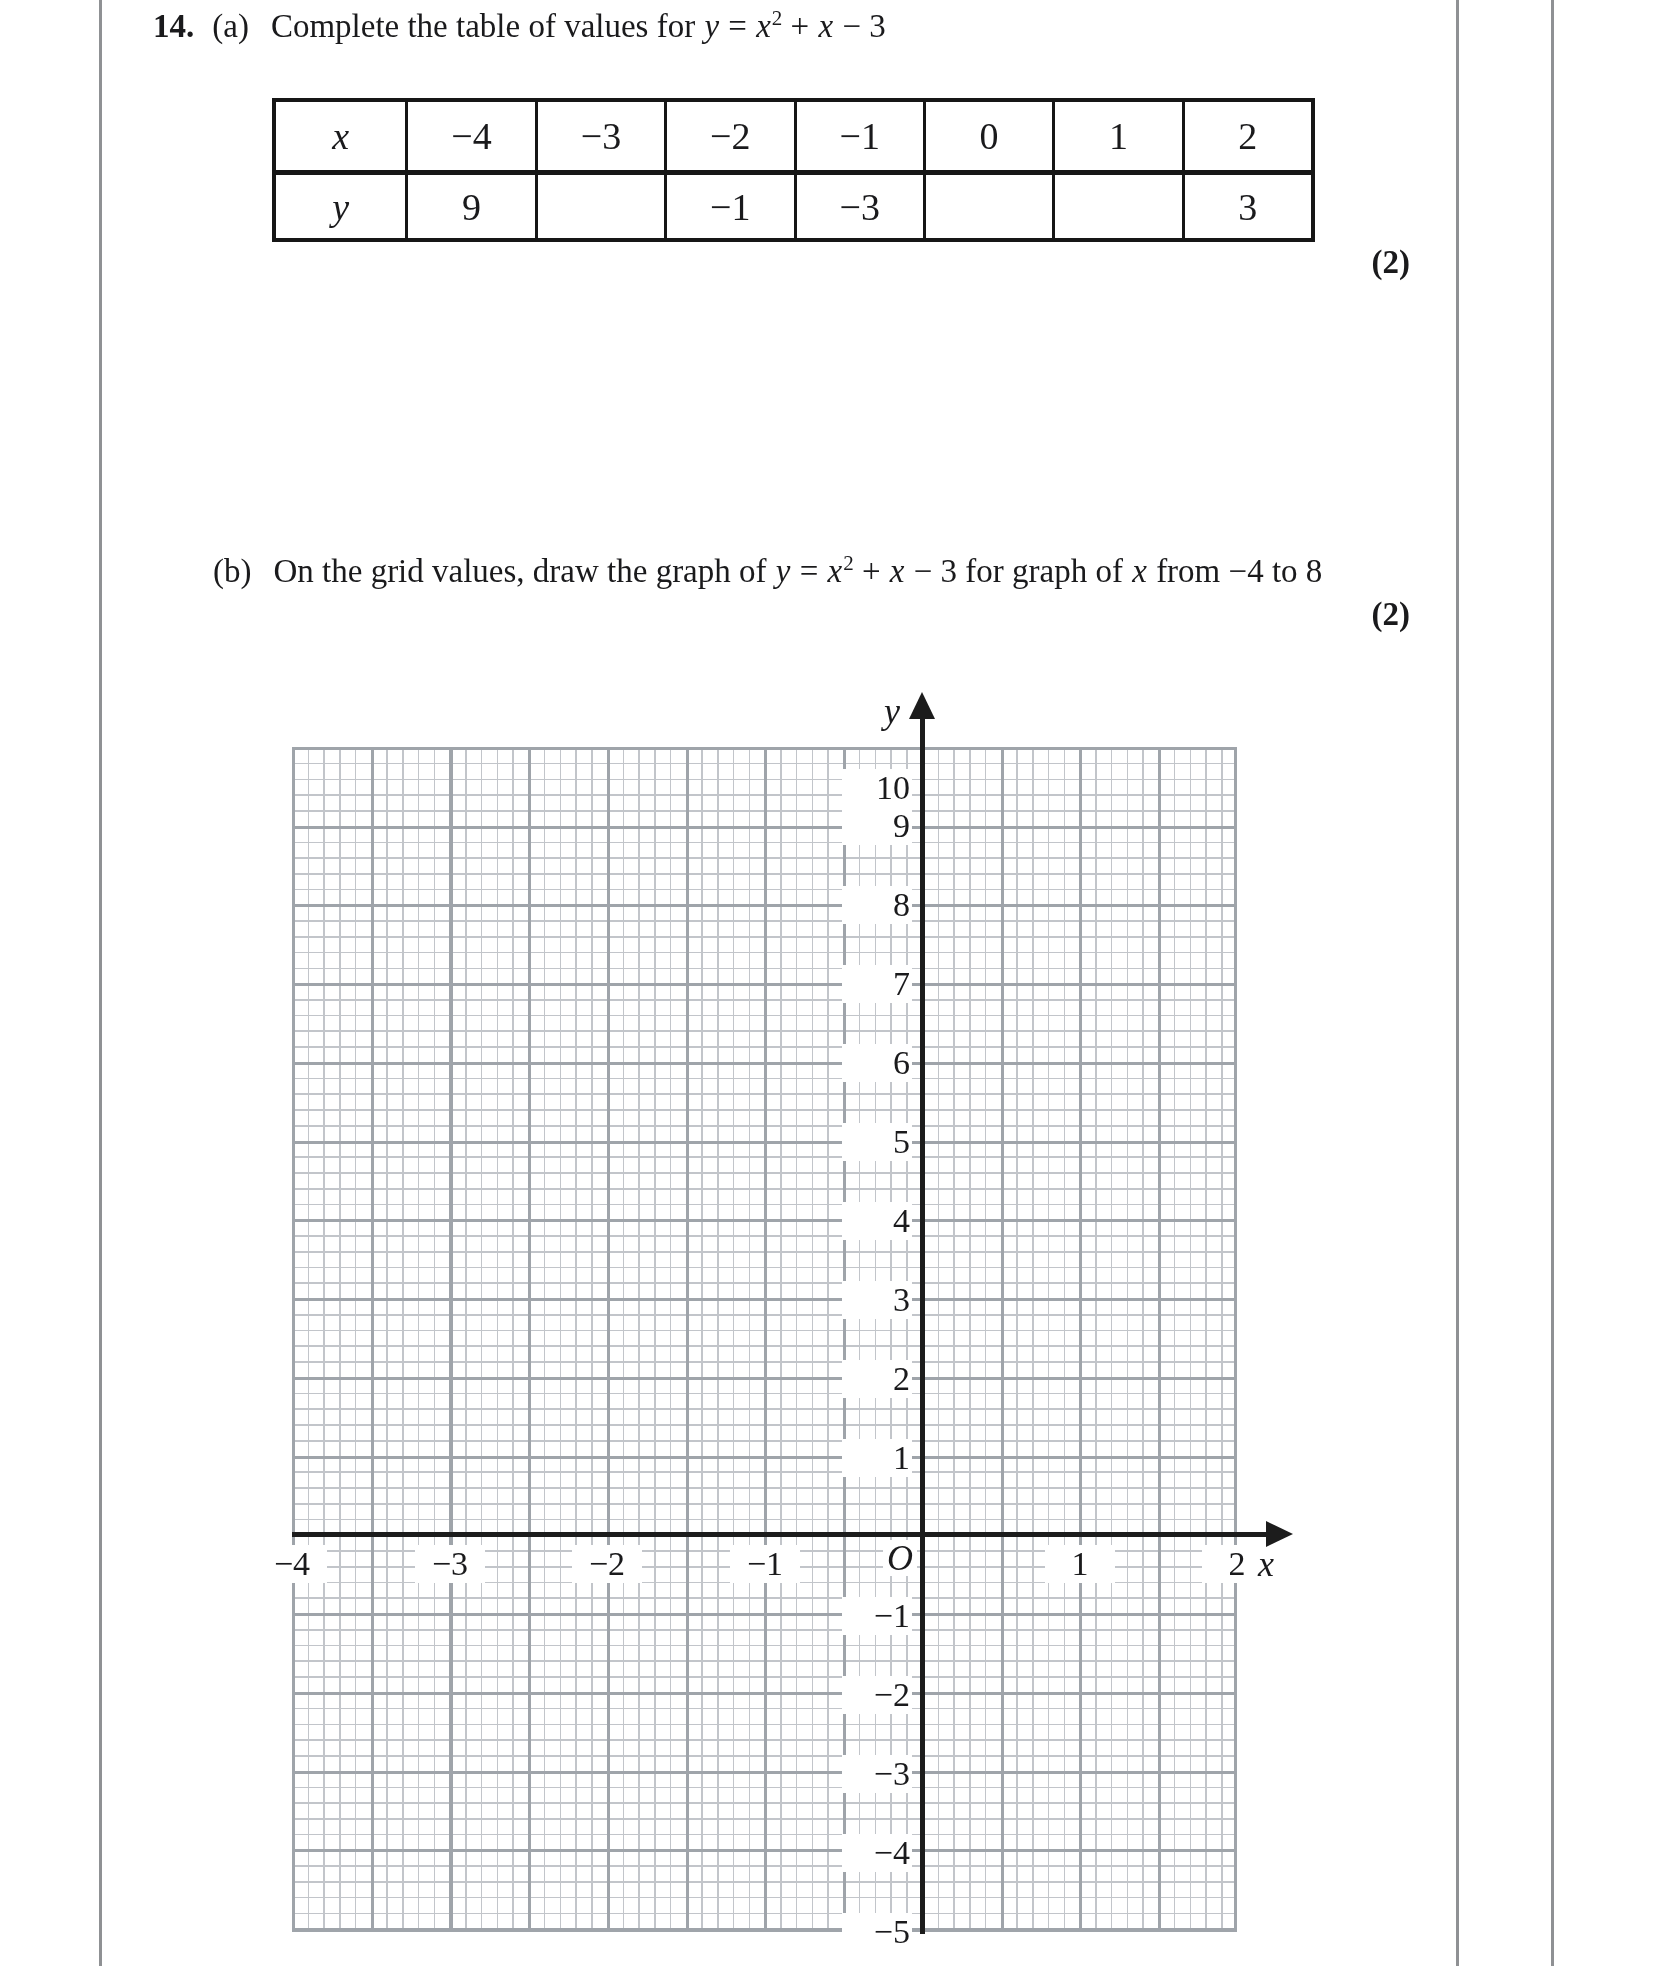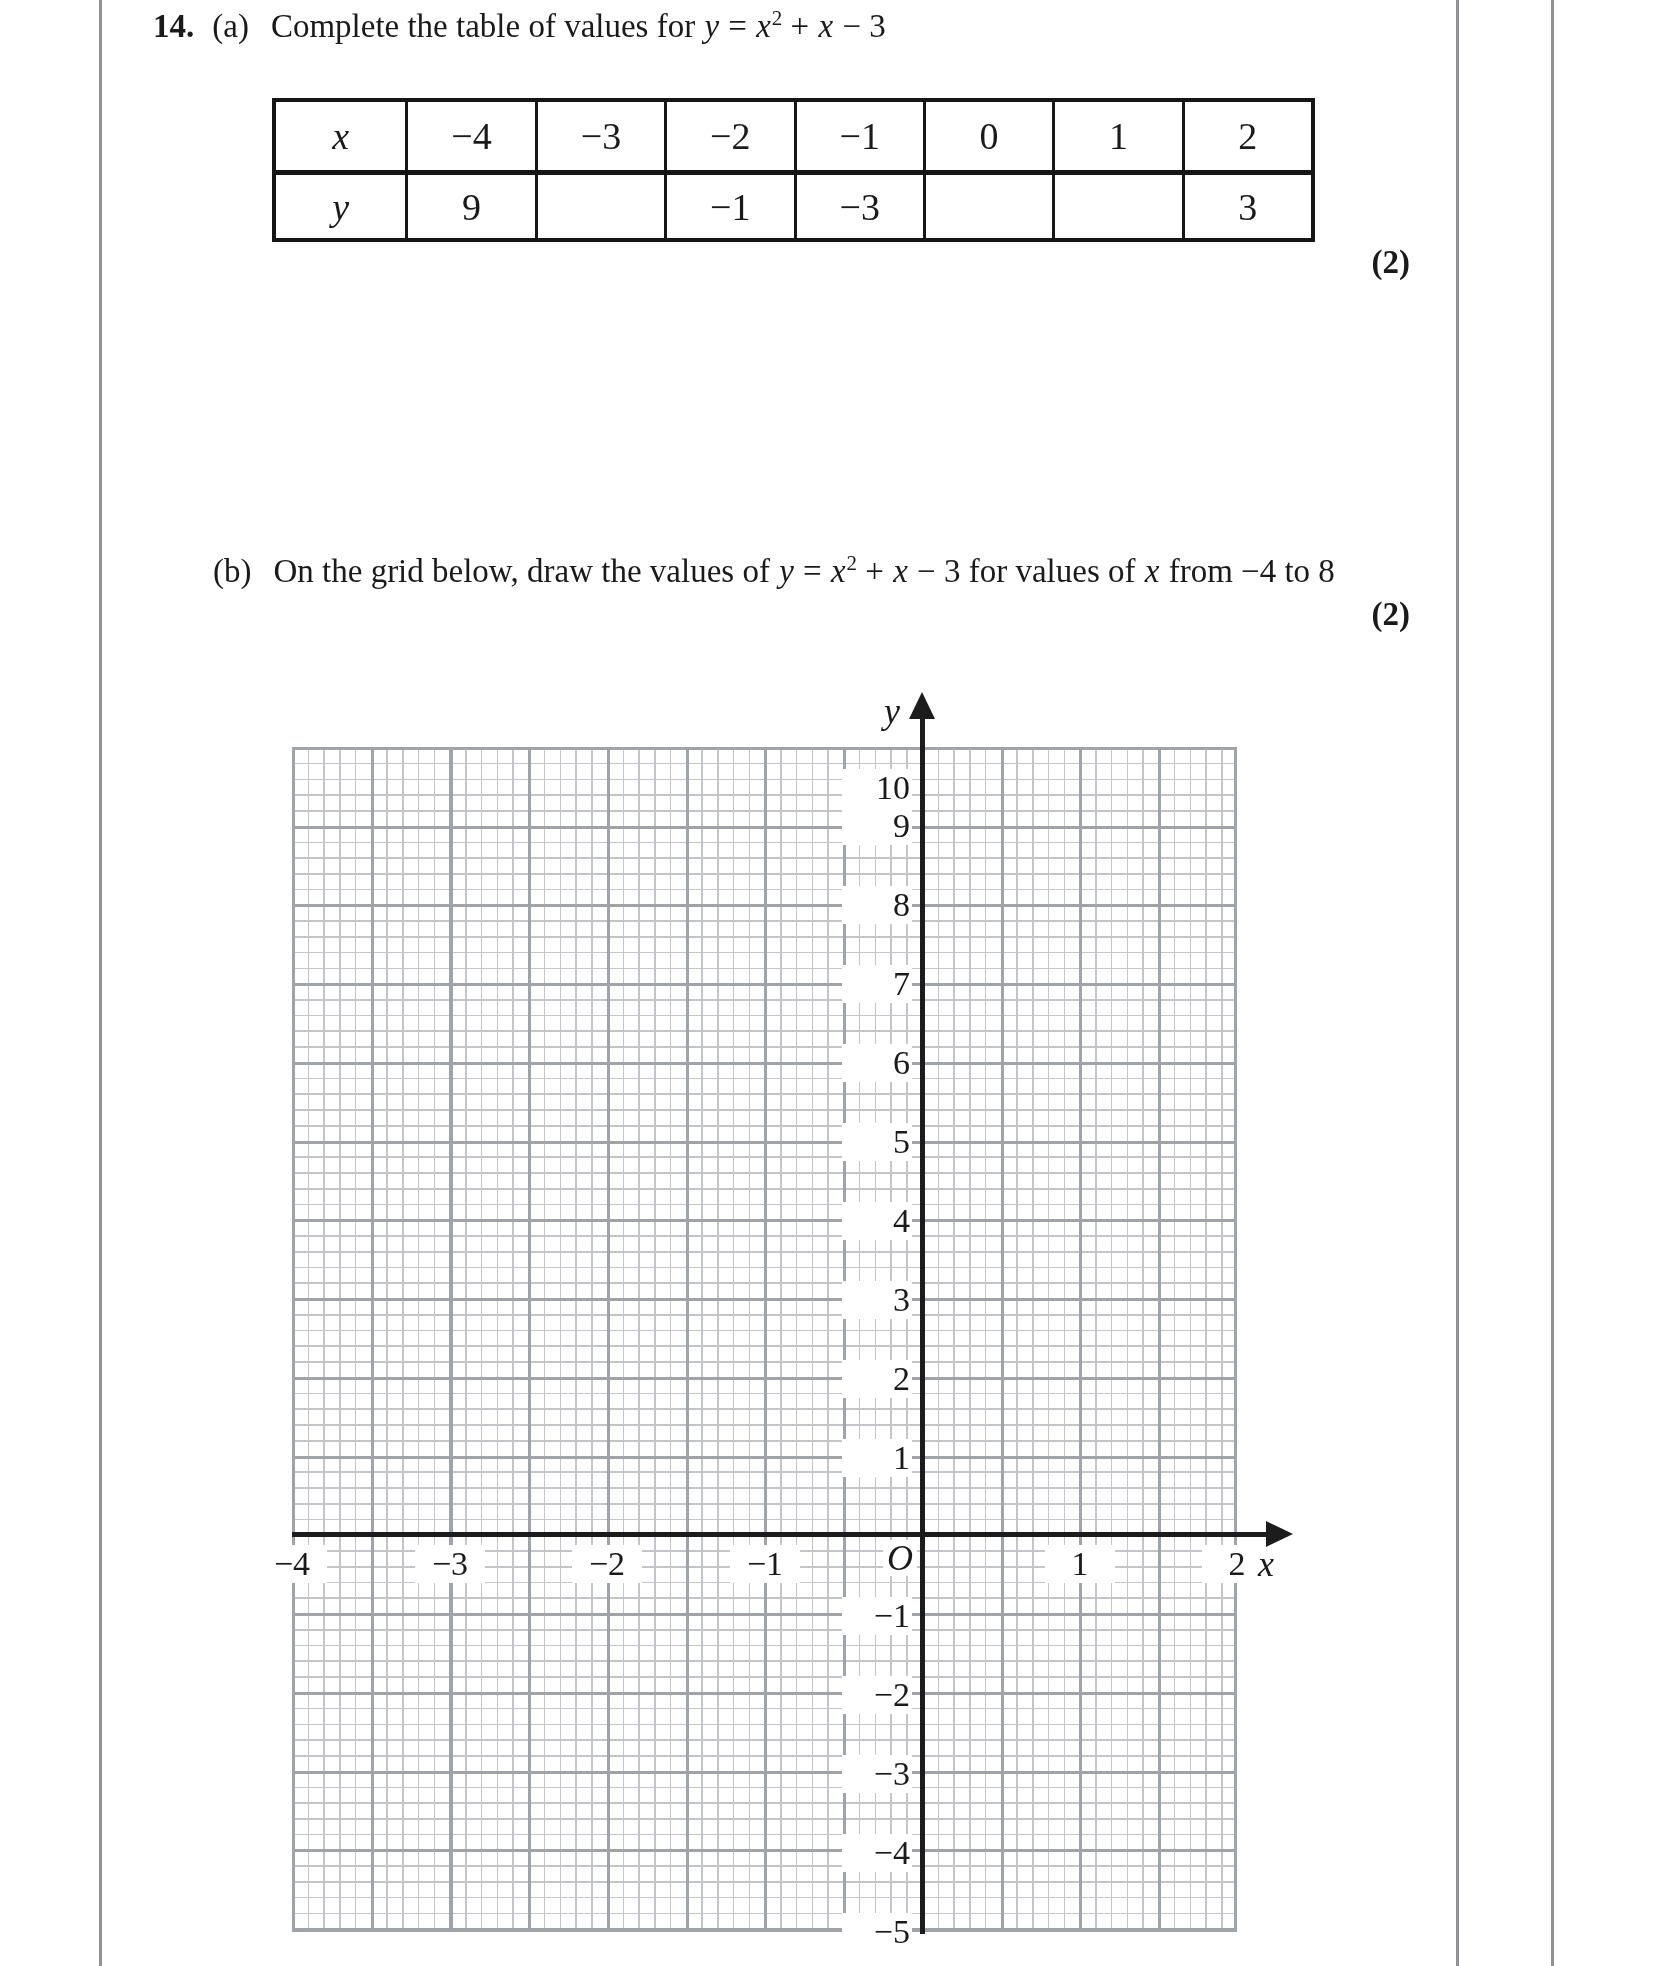--- a/index.html
+++ b/index.html
@@ -98,28 +98,28 @@
     <div class="cell r2">−1</div>
     <div class="cell r2">−3</div>
     <div class="cell r2"></div>
     <div class="cell r2"></div>
     <div class="cell r2">3</div>
   </div>
 
   <div class="marks" style="top:244px">(2)</div>
 
   <div class="textline" style="left:213px;top:549px">
-    <span>(b)</span><span style="display:inline-block;width:22px"></span><span>On the grid below, draw the values of</span>
+    <span>(b)</span><span style="display:inline-block;width:22px"></span><span>On the grid values, draw the graph of</span>
     <span class="mvar">y</span>
     <span>=</span>
     <span class="mvar">x</span><span class="msup">2</span>
     <span>+</span>
     <span class="mvar">x</span>
     <span>− 3</span>
-    <span>for values of</span>
+    <span>for graph of</span>
     <span class="mvar">x</span>
     <span>from −4 to 8</span>
   </div>
 
   <div class="marks" style="top:596px">(2)</div>
 
   <div class="grid"></div>
 
   <div class="ylab" style="top:769px">10</div>
   <div class="ylab" style="top:807px">9</div>

